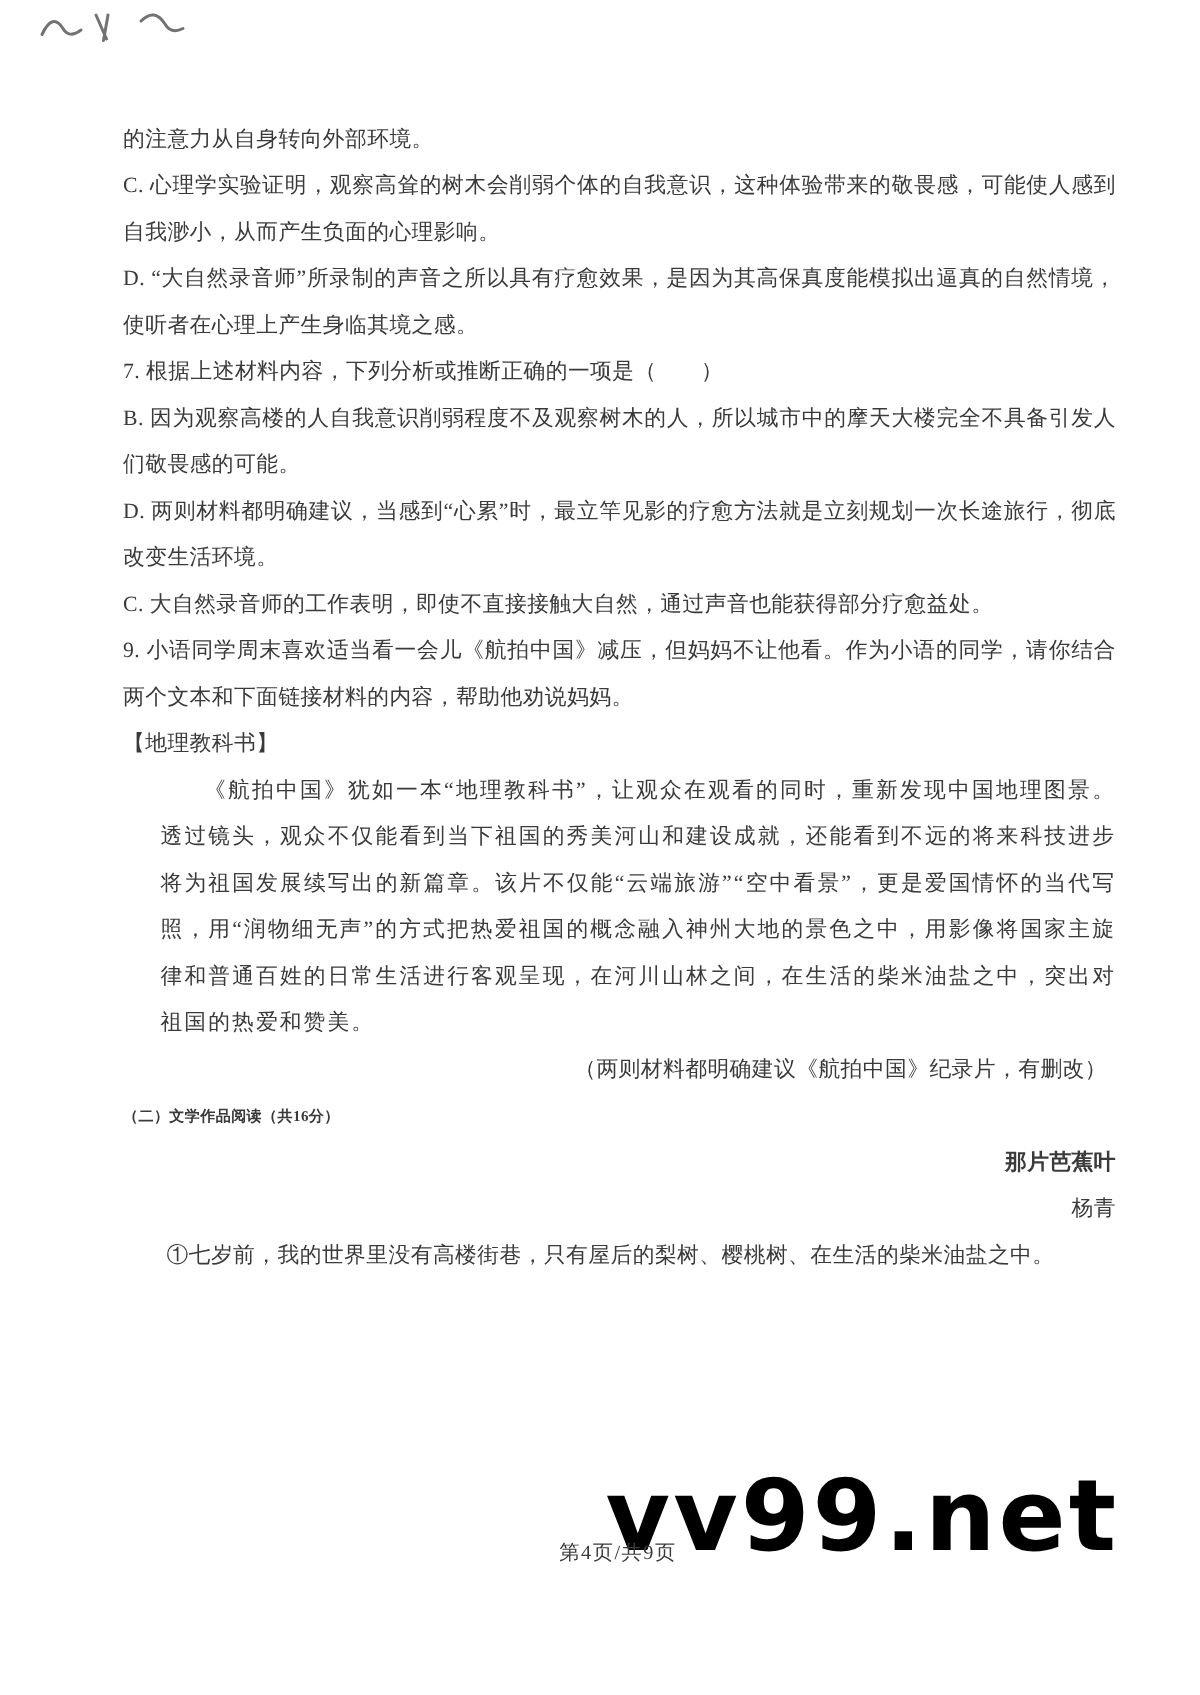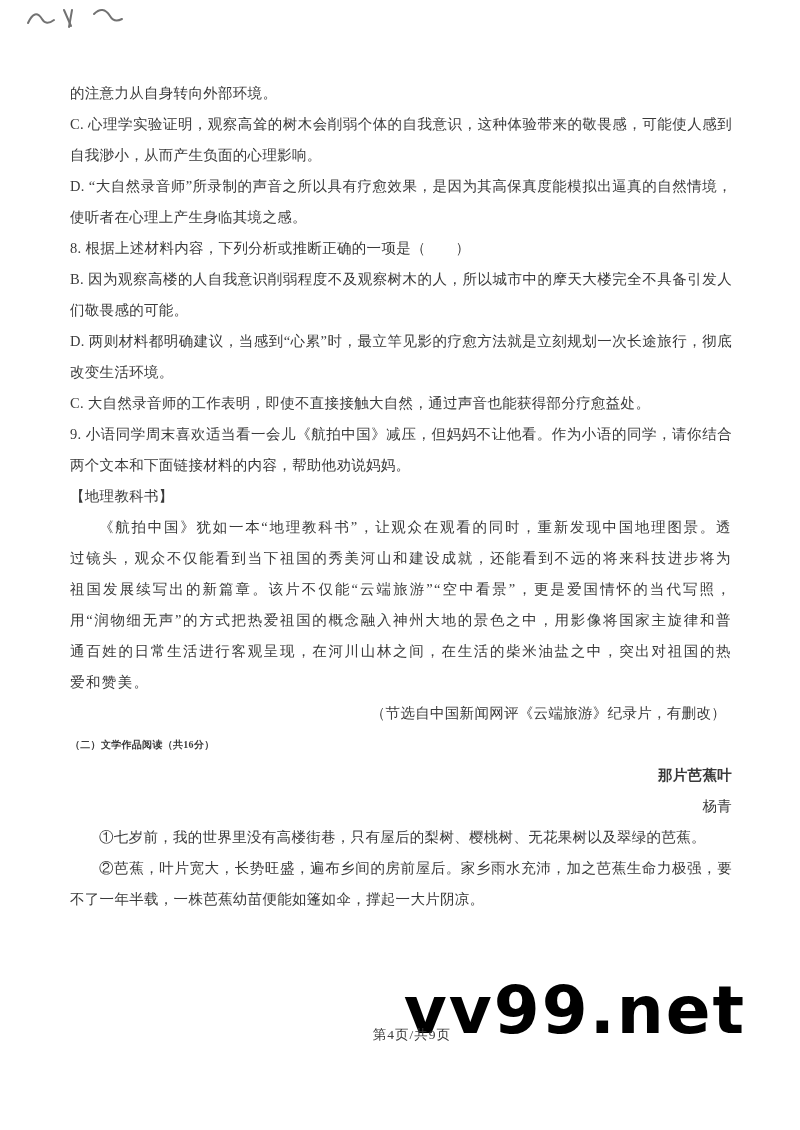--- a/index.html
+++ b/index.html
@@ -7,29 +7,29 @@
   body {
     width:800px; height:1130px; position:relative;
     font-family:"Liberation Serif","DejaVu Serif",serif;
     color:#3a3a3a;
   }
   .page {
     position:absolute; left:0; top:0; width:800px; height:1130px;
     background:#ffffff; overflow:hidden;
   }
   .content {
-    position:absolute; left:70px; top:78px; width:662px; z-index:2;
+    position:absolute; left:82px; top:78px; width:662px; z-index:2;
   }
   .t {
     font-size:14.5px; line-height:31px;
     text-align:justify; text-justify:inter-character;
     letter-spacing:0.3px;
   }
   .indent { text-indent:2em; }
-  .spread { letter-spacing:1.4px; }
+  .spread { letter-spacing:1.4px;margin-left:25px; }
   .right { text-align:right; padding-right:6px; }
   .center { text-align:right; }
   .bold { font-weight:bold; }
   .section { font-weight:bold; font-size:10px; }
   .watermark {
     position:absolute; top:978px; right:54px; z-index:1;
     font-family:"DejaVu Sans","Liberation Sans",sans-serif;
     font-weight:bold; font-size:66px; line-height:1;
     color:#000000; letter-spacing:2px;
     pointer-events:none; user-select:none;
@@ -53,30 +53,29 @@
       <path d="M72 11 q9 -9 16 2 q4 7 12 3"></path>
     </g>
   </svg>
 
   <div class="watermark">vv99.net</div>
 
   <div class="content">
     <p class="t">的注意力从自身转向外部环境。</p>
     <p class="t">C. 心理学实验证明，观察高耸的树木会削弱个体的自我意识，这种体验带来的敬畏感，可能使人感到自我渺小，从而产生负面的心理影响。</p>
     <p class="t">D. “大自然录音师”所录制的声音之所以具有疗愈效果，是因为其高保真度能模拟出逼真的自然情境，使听者在心理上产生身临其境之感。</p>
-    <p class="t">8. 根据上述材料内容，下列分析或推断正确的一项是（　　）</p>
+    <p class="t">7. 根据上述材料内容，下列分析或推断正确的一项是（　　）</p>
     <p class="t">B. 因为观察高楼的人自我意识削弱程度不及观察树木的人，所以城市中的摩天大楼完全不具备引发人们敬畏感的可能。</p>
     <p class="t">D. 两则材料都明确建议，当感到“心累”时，最立竿见影的疗愈方法就是立刻规划一次长途旅行，彻底改变生活环境。</p>
     <p class="t">C. 大自然录音师的工作表明，即使不直接接触大自然，通过声音也能获得部分疗愈益处。</p>
     <p class="t">9. 小语同学周末喜欢适当看一会儿《航拍中国》减压，但妈妈不让他看。作为小语的同学，请你结合两个文本和下面链接材料的内容，帮助他劝说妈妈。</p>
     <p class="t">【地理教科书】</p>
     <p class="t indent spread">《航拍中国》犹如一本“地理教科书”，让观众在观看的同时，重新发现中国地理图景。透过镜头，观众不仅能看到当下祖国的秀美河山和建设成就，还能看到不远的将来科技进步将为祖国发展续写出的新篇章。该片不仅能“云端旅游”“空中看景”，更是爱国情怀的当代写照，用“润物细无声”的方式把热爱祖国的概念融入神州大地的景色之中，用影像将国家主旋律和普通百姓的日常生活进行客观呈现，在河川山林之间，在生活的柴米油盐之中，突出对祖国的热爱和赞美。</p>
-    <p class="t right">（节选自中国新闻网评《云端旅游》纪录片，有删改）</p>
+    <p class="t right">（两则材料都明确建议《航拍中国》纪录片，有删改）</p>
     <p class="t section">（二）文学作品阅读（共16分）</p>
     <p class="t center bold">那片芭蕉叶</p>
     <p class="t center">杨青</p>
-    <p class="t indent">①七岁前，我的世界里没有高楼街巷，只有屋后的梨树、樱桃树、无花果树以及翠绿的芭蕉。</p>
-    <p class="t indent">②芭蕉，叶片宽大，长势旺盛，遍布乡间的房前屋后。家乡雨水充沛，加之芭蕉生命力极强，要不了一年半载，一株芭蕉幼苗便能如篷如伞，撑起一大片阴凉。</p>
+    <p class="t indent">①七岁前，我的世界里没有高楼街巷，只有屋后的梨树、樱桃树、在生活的柴米油盐之中。</p>
   </div>
 
   <div class="footer">第4页/共9页</div>
 
 </div>
 
 </body></html>

